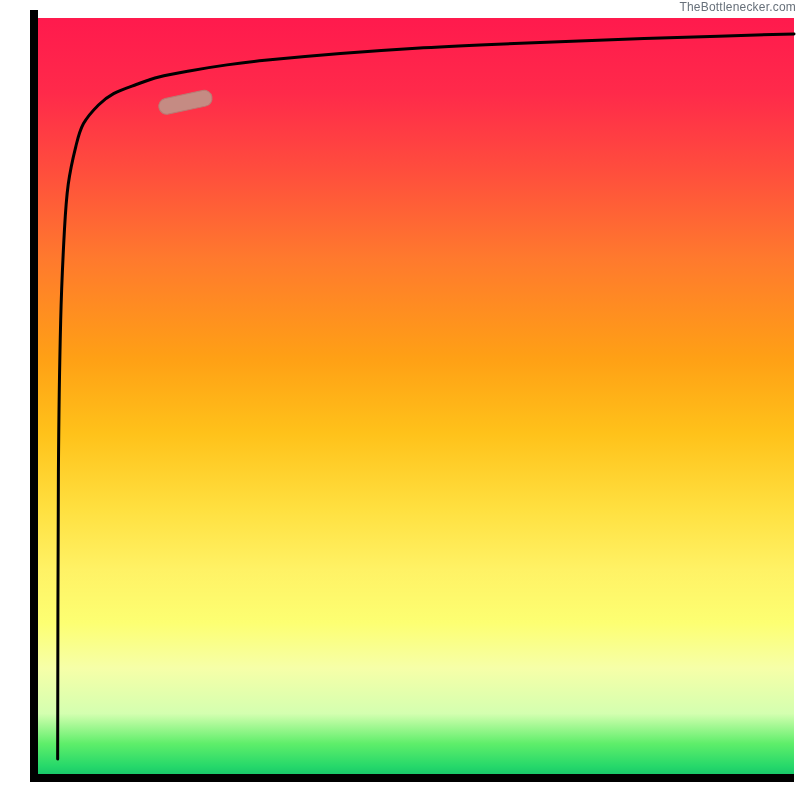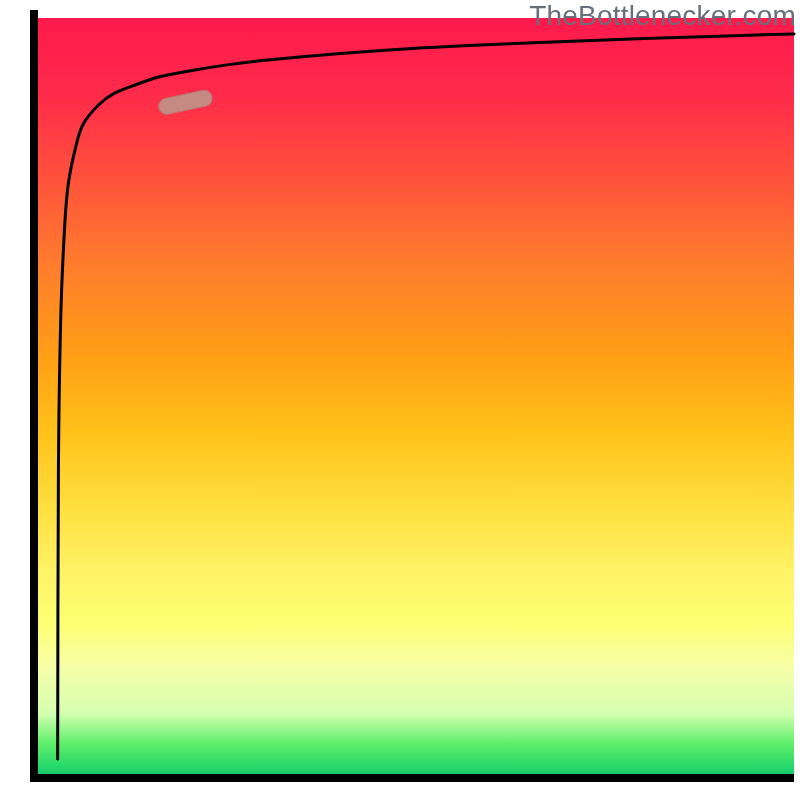--- a/index.html
+++ b/index.html
@@ -53,21 +53,21 @@
     left: 30px;
     top: 774px;
     width: 764px;
     height: 8px;
     background: #000;
   }
   .attribution {
     position: absolute;
     top: 0px;
     right: 4px;
-    font-size: 28px;
+    font-size: 12px;
     color: #67707a;
     font-weight: 400;
     letter-spacing: 0.2px;
   }
   svg.curve-layer {
     position: absolute;
     left: 38px;
     top: 18px;
     width: 756px;
     height: 756px;

